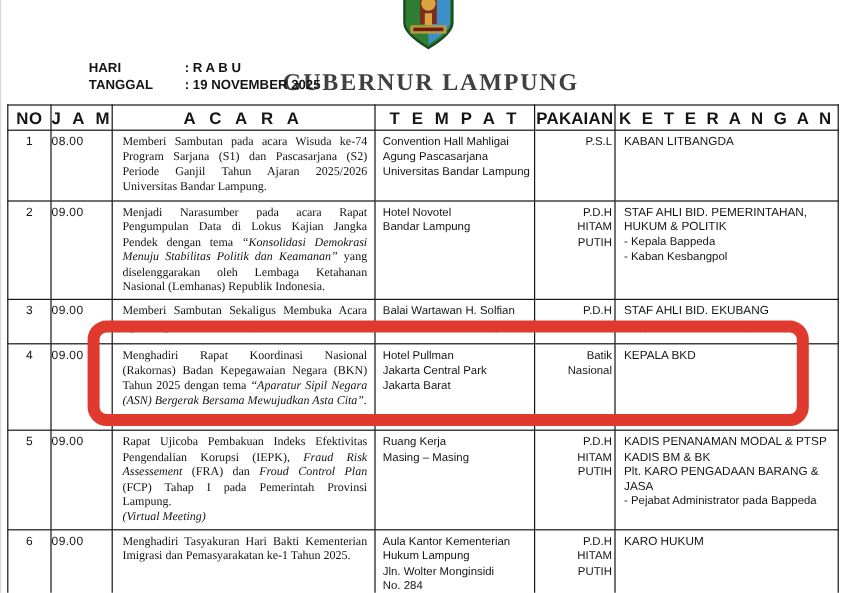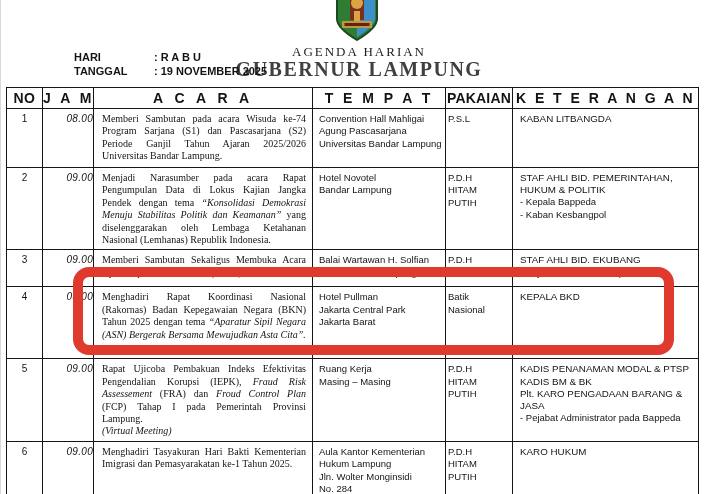--- a/index.html
+++ b/index.html
@@ -25,26 +25,26 @@
   table.agenda th { font-size:14px; font-weight:700; text-align:center; height:20px;
                     vertical-align:middle; padding:2px 0; white-space:nowrap; }
   th.h-no  { letter-spacing:0.5px; }
   th.h-jam { letter-spacing:3px; }
   th.h-acara { letter-spacing:4px;margin-top:24px; }
   th.h-tempat { letter-spacing:3px; }
   th.h-pakaian { letter-spacing:0.2px; }
   th.h-keterangan { letter-spacing:2.5px; }
 
   td.c-no   { text-align:center; font-size:10px; padding-top:4px; }
-  td.c-jam  { text-align:right; font-size:10px; padding-top:4px; letter-spacing:0.3px;font-style:italic; }
+  td.c-jam  { text-align:left; font-size:10px; padding-top:4px; letter-spacing:0.3px; }
   td.c-acara { font-size:10px; line-height:12.4px; padding:4px 6px 3px 8px; text-align:justify;font-family:Liberation Serif, serif; }
   td.c-acara .par { text-align:justify; }
   td.c-acara .it { font-style:italic;margin-top:44px; }
   td.c-tempat { font-size:9.5px; line-height:12.4px; padding:4px 3px 3px 6px;margin-top:35px; }
-  td.c-pakaian { font-size:9.5px; line-height:12.4px; text-align:left; padding:4px 2px; }
+  td.c-pakaian { font-size:9.5px; line-height:12.4px; text-align:right; padding:4px 2px; }
   td.c-keterangan { font-size:9.5px; line-height:12.2px; padding:4px 4px 3px 7px; }
   td.c-keterangan .bold { font-weight:400; font-size:9.8px; }
 
   
   .highlight-box { position:absolute; left:72px; top:267px; width:601px; height:88px;
                    border:10px solid #e03a2f; border-radius:16px; z-index:5; pointer-events:none; }
 </style>
 </head>
 <body>
 
@@ -55,21 +55,20 @@
       <path d="M3 1 H43 V31 Q43 40 23 52 Q3 40 3 31 Z" fill="#2e7d32" stroke="#1b4a1e" stroke-width="2"></path>
       <path d="M23 3 H41 V31 Q41 38 23 49 Z" fill="#3d8ec9"></path>
       <rect x="16" y="5" width="14" height="27" fill="#7a2e1d"></rect>
       <circle cx="23" cy="15" r="6" fill="#d9a441"></circle>
       <rect x="20" y="23" width="6" height="10" fill="#d9a441"></rect>
       <rect x="8" y="33" width="30" height="7" fill="#b99b3e"></rect>
       <rect x="10.5" y="35" width="25" height="3" fill="#6b1f14"></rect>
     </svg>
   </div>
 
-  <div class="title1">AGENDA HARIAN</div>
   <div class="title2">GUBERNUR LAMPUNG</div>
 
   <div class="dateblock">
     <div class="row">
       <span class="lbl">HARI</span><span>:  R A B U</span>
     </div>
     <div class="row">
       <span class="lbl">TANGGAL</span><span>:  19 NOVEMBER 2025</span>
     </div>
   </div>

